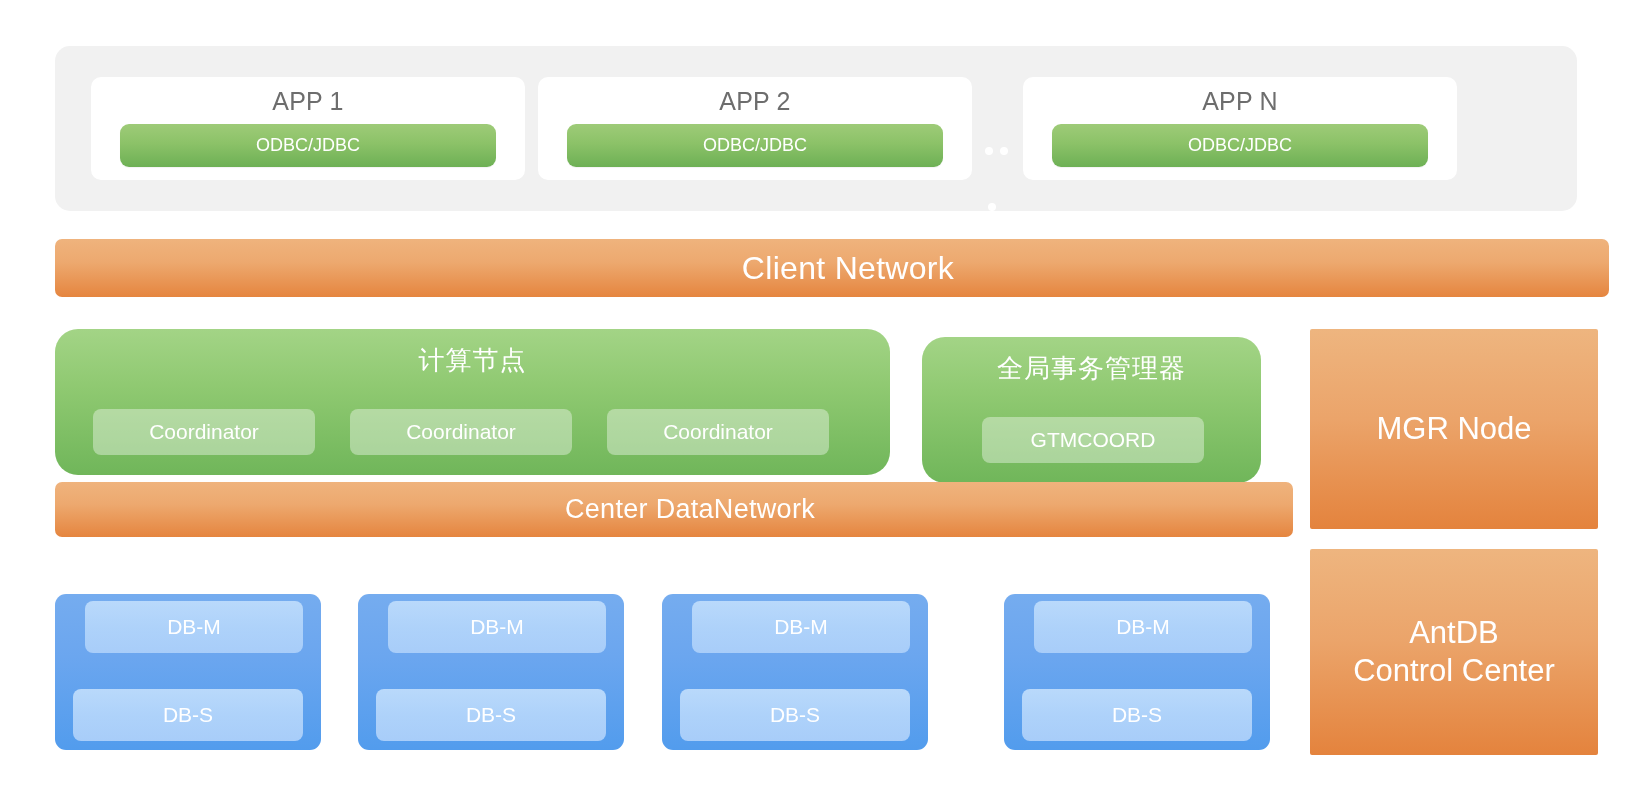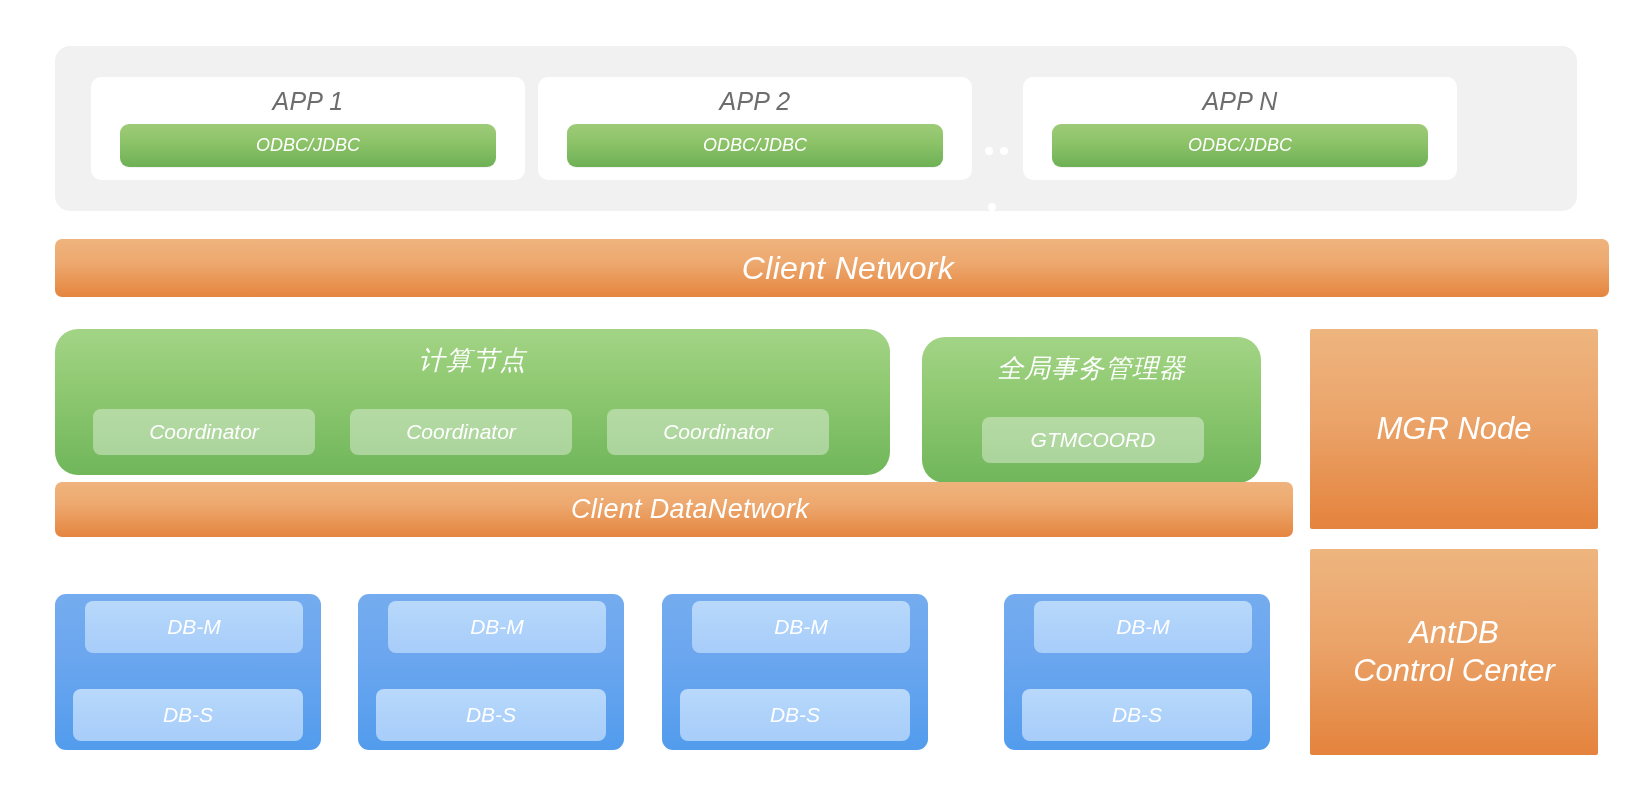--- a/index.html
+++ b/index.html
@@ -10,21 +10,20 @@
   body {
     width: 1635px;
     height: 810px;
     font-family: "Liberation Sans", sans-serif;
     overflow: hidden;
   }
   #diagram {
     position: relative;
     width: 1420px;
     height: 810px;
-    font-style: italic;
   }
 
   
   .app-band {
     position: absolute;
     left: 55px;
     top: 46px;
     width: 1522px;
     height: 165px;
     background: #f1f1f1;
@@ -237,21 +236,21 @@
     <span>MGR Node</span>
   </div>
 
   <div class="right-card card-acc">
     <span>
       <span>AntDB</span><br>
       <span>Control Center</span>
     </span>
   </div>
 
-  <div class="net-bar net-private">Client DataNetwork</div>
+  <div class="net-bar net-private">Center DataNetwork</div>
 
   <div class="db-group db-g1">
     <div class="db-chip db-m">DB-M</div>
     <div class="db-chip db-s">DB-S</div>
   </div>
 
   <div class="db-group db-g2">
     <div class="db-chip db-m">DB-M</div>
     <div class="db-chip db-s">DB-S</div>
   </div>

